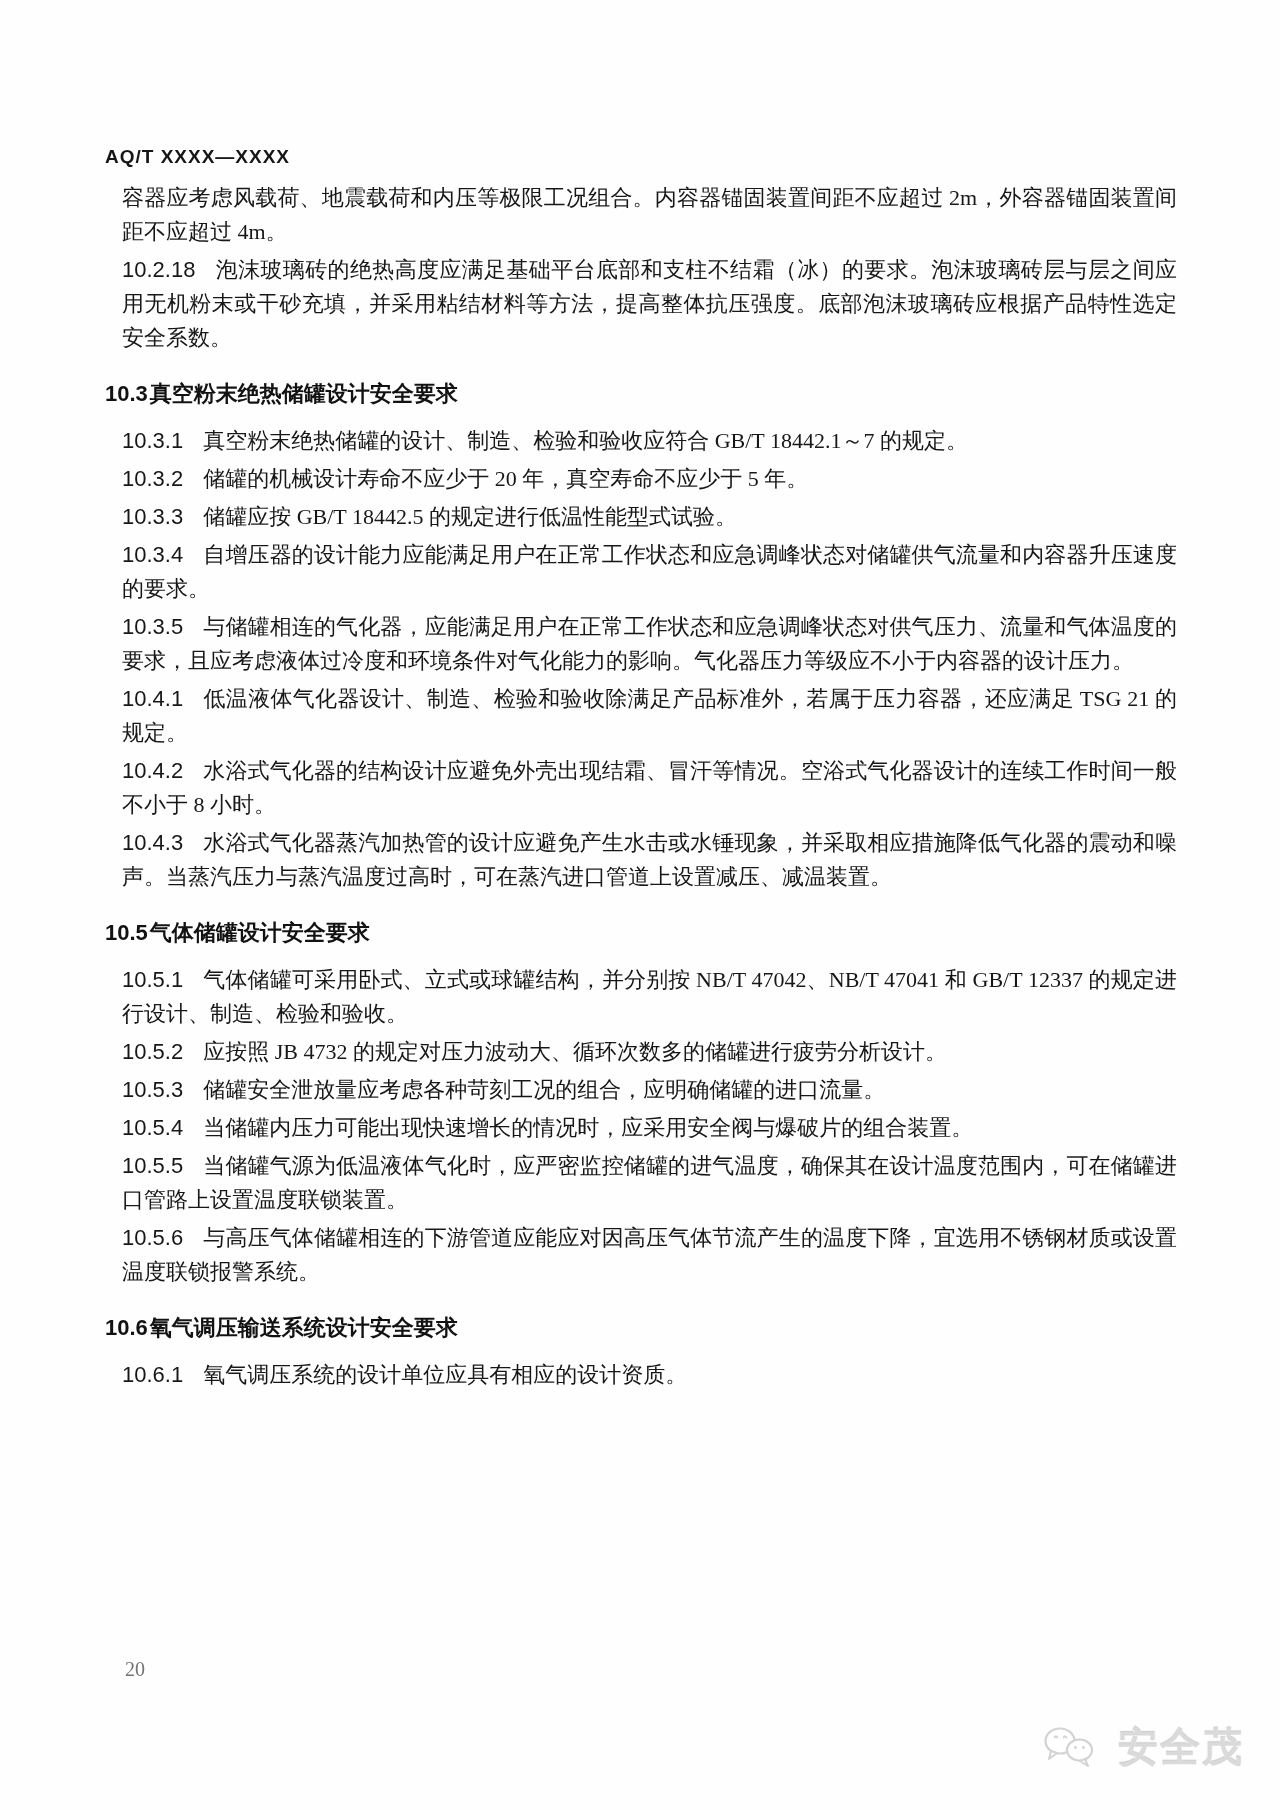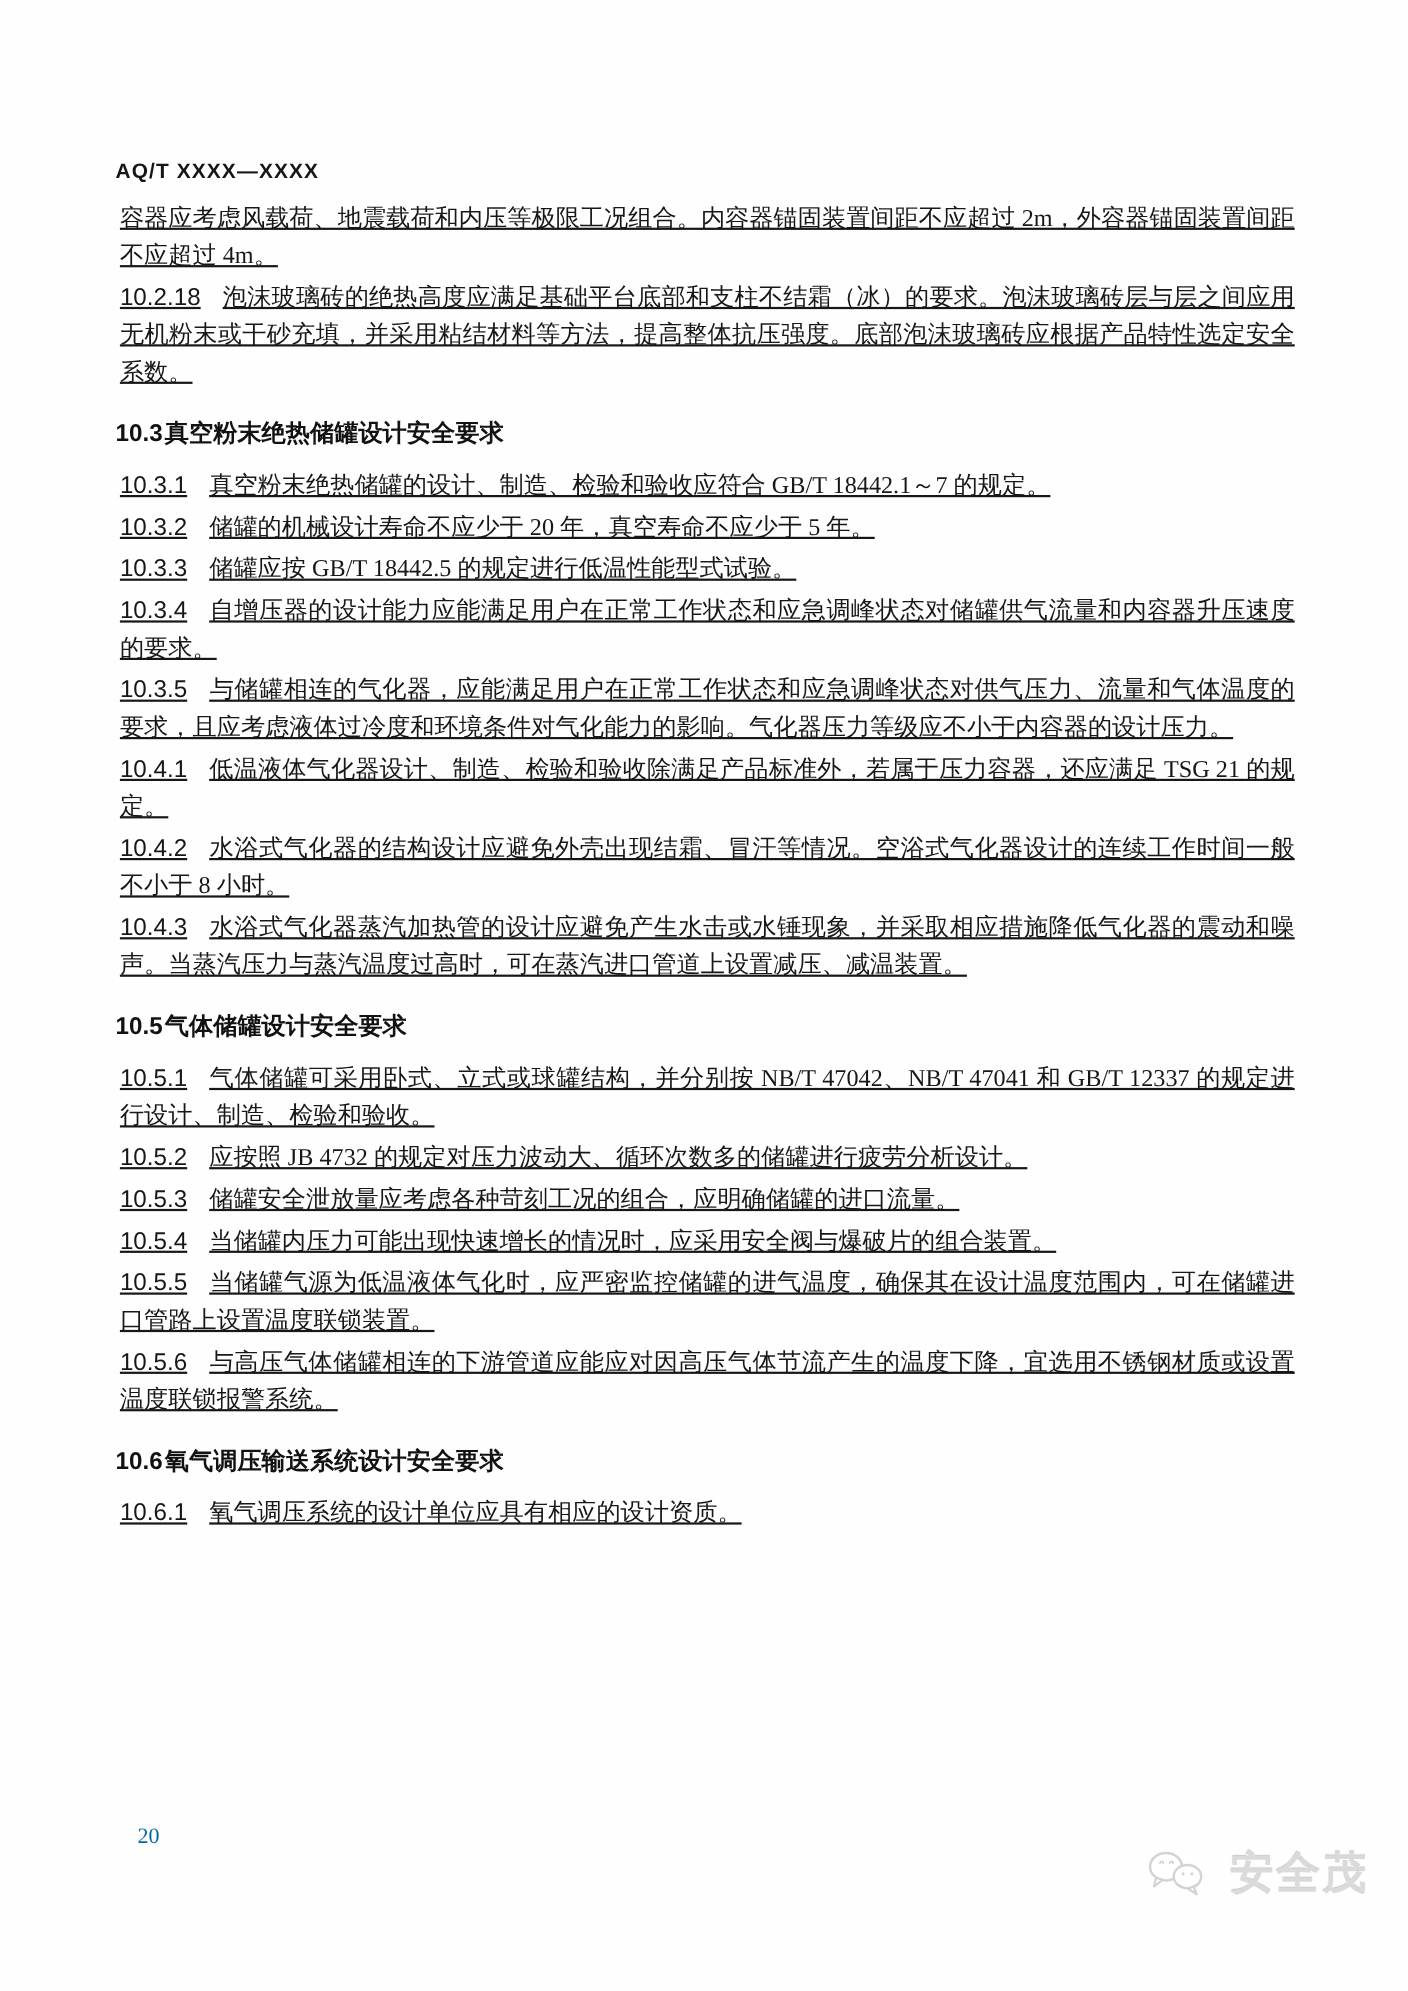--- a/index.html
+++ b/index.html
@@ -31,22 +31,21 @@
     left: 105px;
     width: 1072px;
     font-family: "Liberation Serif", "DejaVu Serif", serif;
     font-size: 22px;
     line-height: 34px;
     text-align: justify;
     color: #171717;
   }
   .doc-body p.body-text,
   .doc-body p.clause {
-    margin: 0 0 4px 4px;
-    text-decoration: underline;
+    margin: 0 0 4px 17px;
   }
   .doc-body .num {
     font-family: "Liberation Sans", "DejaVu Sans", sans-serif;
     font-size: 22px;
     margin-right: 20px;
     white-space: nowrap;
   }
   .doc-body h2.heading {
     font-family: "Liberation Sans", "DejaVu Sans", sans-serif;
     font-weight: 700;
@@ -58,26 +57,26 @@
   .doc-body h2.heading .num {
     font-weight: 700;
     margin-right: 2px;
   }
   .page-number {
     position: absolute;
     left: 125px;
     top: 1658px;
     font-family: "Liberation Serif", "DejaVu Serif", serif;
     font-size: 20px;
-    color: #0369a1;
+    color: #737373;
   }
   .watermark {
     position: absolute;
     right: 36px;
-    top: 1680px;
+    top: 1724px;
     display: flex;
     align-items: center;
     gap: 21px;
     user-select: none;
   }
   .wm-icon svg {
     display: block;
   }
   .wm-text {
     font-family: "Liberation Sans", "DejaVu Sans", sans-serif;

